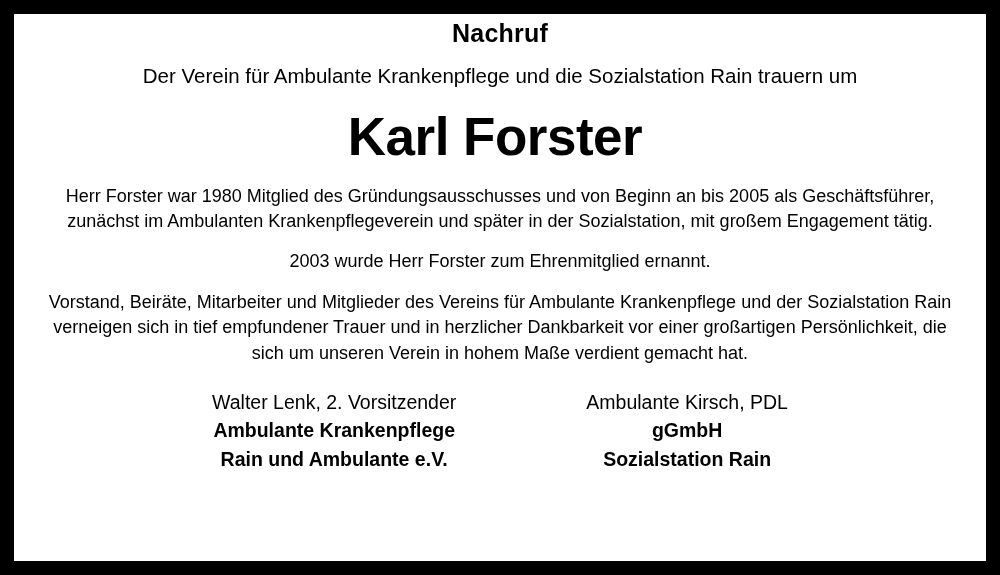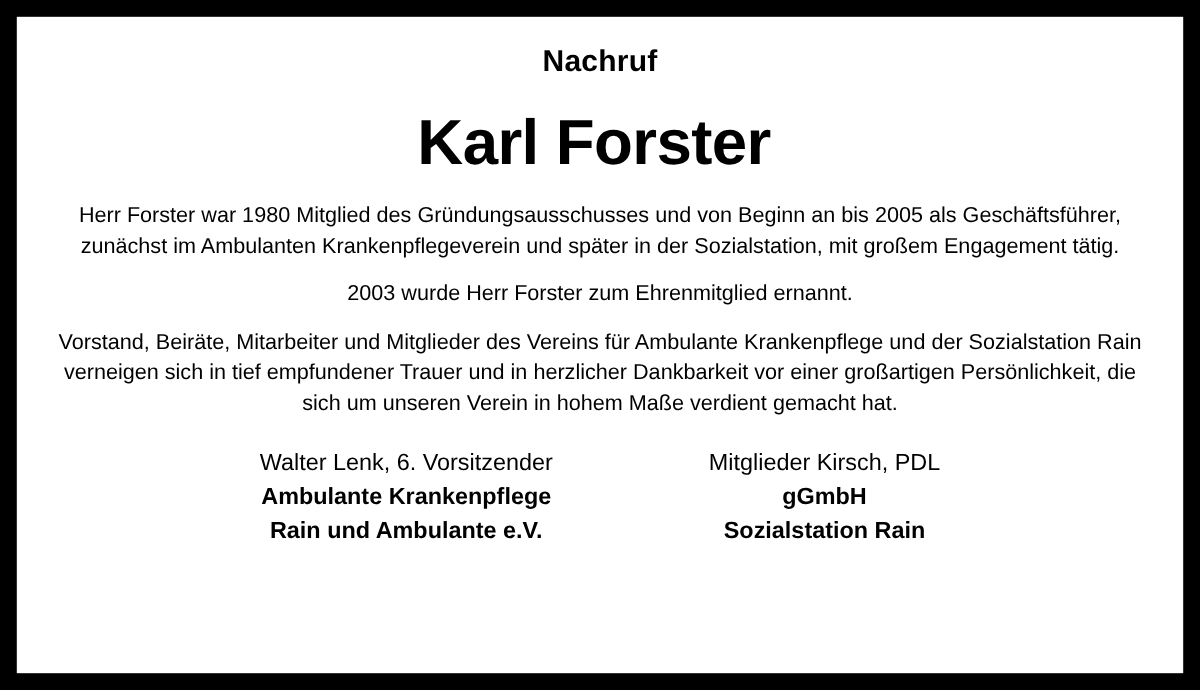--- a/index.html
+++ b/index.html
@@ -21,21 +21,21 @@
     height: 547px;
     background: #ffffff;
     box-sizing: border-box;
   }
   .inner {
     position: absolute;
     left: 0;
     top: 0;
     width: 972px;
     height: 547px;
-    padding: 22px 30px 10px 30px;
+    padding: 4px 30px 10px 30px;
     box-sizing: border-box;
     display: flex;
     flex-direction: column;
     align-items: center;
     color: #000000;
   }
   .heading {
     font-size: 25px;
     font-weight: bold;
     letter-spacing: 0.2px;
@@ -89,36 +89,37 @@
   }
 </style>
 </head>
 <body>
 
 <div class="obituary-frame">
   <div class="inner">
 
     <div class="heading">Nachruf</div>
 
+    <div class="intro">Der Verein für Ambulante Krankenpflege und die Sozialstation Rain trauern um</div>
 
     <div class="name">Karl Forster</div>
 
     <div class="body-block">
       <p>Herr Forster war 1980 Mitglied des Gründungsausschusses und von Beginn an bis 2005 als Geschäftsführer, zunächst im Ambulanten Krankenpflegeverein und später in der Sozialstation, mit großem Engagement tätig.</p>
       <p class="tight">2003 wurde Herr Forster zum Ehrenmitglied ernannt.</p>
       <p>Vorstand, Beiräte, Mitarbeiter und Mitglieder des Vereins für Ambulante Krankenpflege und der Sozialstation Rain verneigen sich in tief empfundener Trauer und in herzlicher Dankbarkeit vor einer großartigen Persönlichkeit, die sich um unseren Verein in hohem Maße verdient gemacht hat.</p>
     </div>
 
     <div class="signatures">
       <div class="sig-col">
-        <div class="sig-name">Walter Lenk, 6. Vorsitzender</div>
+        <div class="sig-name">Walter Lenk, 2. Vorsitzender</div>
         <div class="sig-org">Ambulante Krankenpflege</div>
         <div class="sig-org">Rain und Ambulante e.V.</div>
       </div>
       <div class="sig-col">
-        <div class="sig-name">Mitglieder Kirsch, PDL</div>
+        <div class="sig-name">Ambulante Kirsch, PDL</div>
         <div class="sig-org">gGmbH</div>
         <div class="sig-org">Sozialstation Rain</div>
       </div>
     </div>
 
   </div>
 </div>
 
 </body></html>

